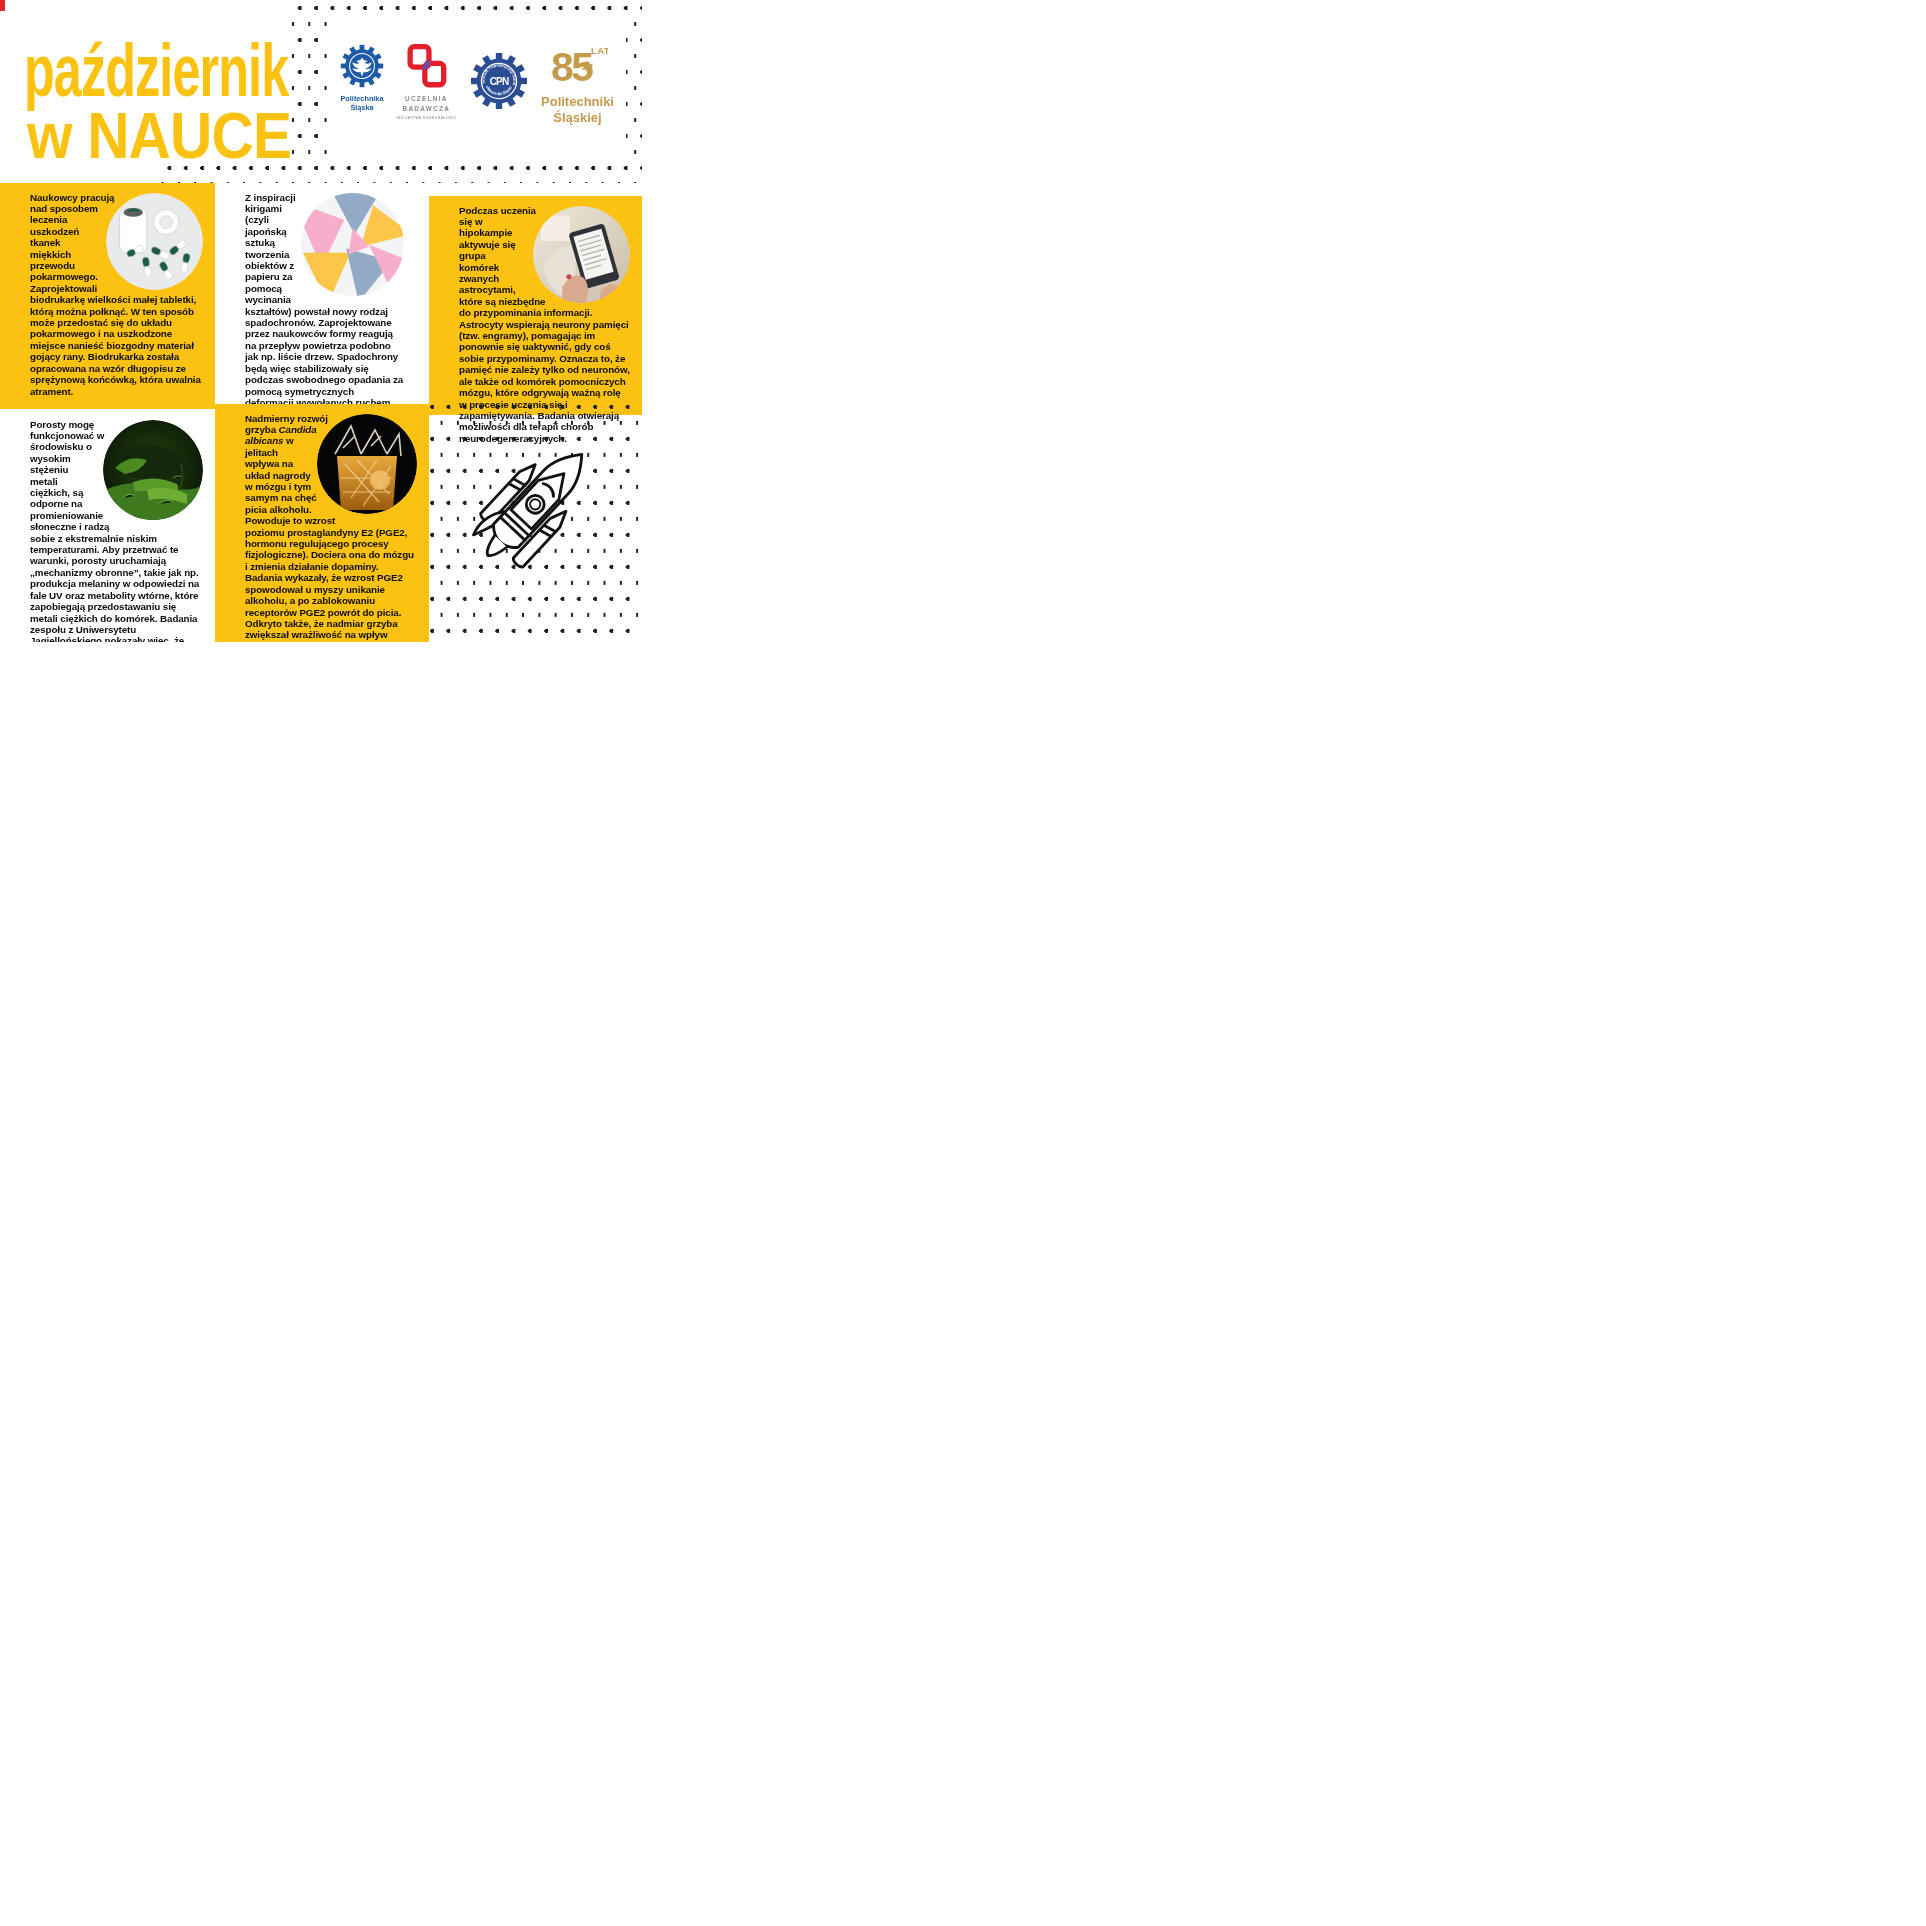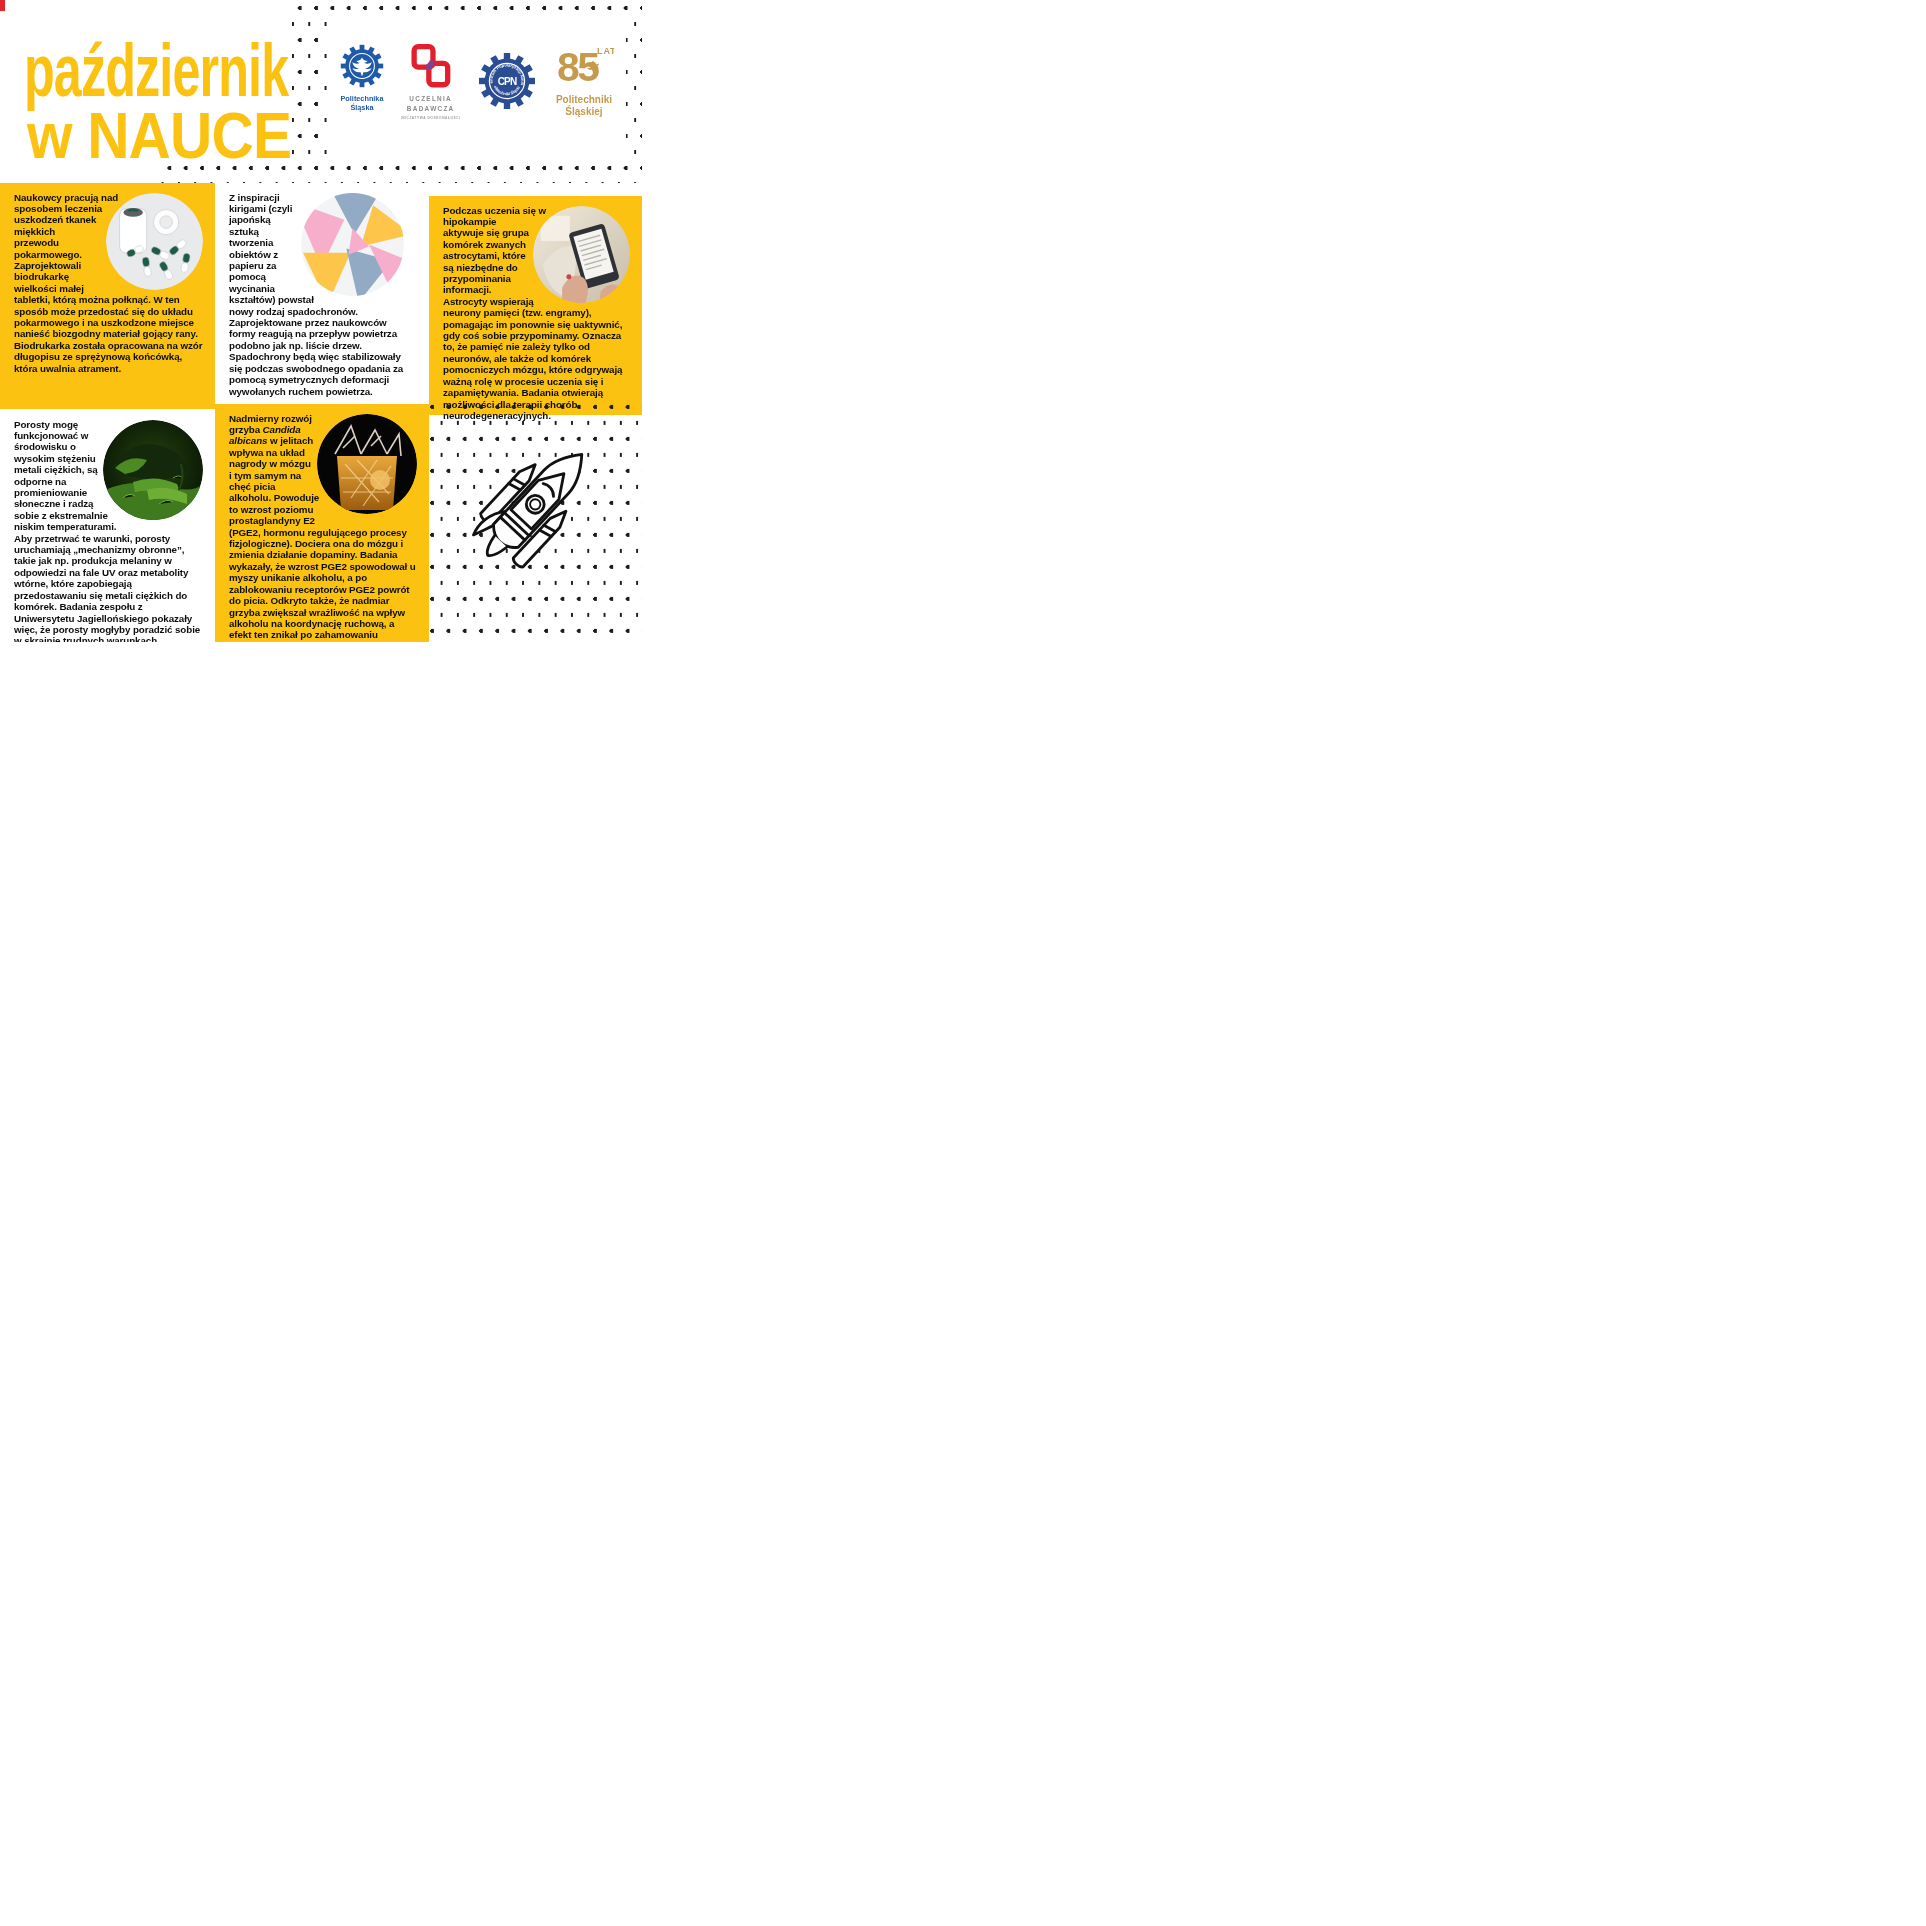--- a/index.html
+++ b/index.html
@@ -19,29 +19,29 @@
 
   
   .logo-panel{position:absolute;left:328px;top:17px;width:298px;height:139px;background:#fff;
               display:flex;justify-content:space-between;padding:0 12px;}
   .logo{display:flex;flex-direction:column;align-items:center;}
   .logo-icon{height:45px;margin-top:26px;display:flex;align-items:flex-end;justify-content:center;}
   .logo-cpn .logo-icon{height:60px;margin-top:34px;}
   .lbl-ps{margin-top:6.8px;font-size:7.3px;font-weight:bold;color:#1e5aa8;text-align:center;line-height:1.2;}
   .lbl-ub{margin-top:6px;font-size:6.4px;font-weight:bold;color:#8a8a8a;letter-spacing:1.3px;text-align:center;line-height:1.55;}
   .lbl-ub-sub{margin-top:2.1px;font-size:3.2px;font-weight:bold;color:#9b9b9b;letter-spacing:0.6px;}
-  .lbl-85{margin-top:6px;font-size:10px;font-weight:bold;color:#c59a4b;text-align:center;line-height:1.2;}
+  .lbl-85{margin-top:6px;font-size:13px;font-weight:bold;color:#c59a4b;text-align:center;line-height:1.2;}
 
   
   .title-line{position:absolute;color:#fcc211;font-weight:bold;white-space:nowrap;transform-origin:0 0;}
   .title-line1{left:23.5px;top:28px;font-size:74px;letter-spacing:-1.3px;transform:scaleX(0.68);}
   .title-line2{left:26.5px;top:98px;font-size:65px;letter-spacing:-0.9px;transform:scaleX(0.90);}
 
   
-  .block{position:absolute;}
+  .block{position:absolute;padding-left:16px;}
   .bg-yellow{background:#fcc211;}
   .a1{left:0;top:183px;width:215px;height:226px;}
   .a2{left:215px;top:183px;width:201px;height:226px;}
   .a3{left:429px;top:196px;width:213px;height:219px;}
   .a4{left:0;top:410px;width:215px;height:232px;}
   .a5{left:215px;top:404px;width:214px;height:238px;}
   .block-inner{padding:8.6px 12px 0 14px;height:100%;}
   .block p{margin:0;font-size:9.8px;font-weight:bold;line-height:11.4px;letter-spacing:-0.1px;color:#0d0d0d;}
   .photo{float:right;border-radius:50%;overflow:hidden;shape-outside:circle(50%);
          margin:1.7px 0 3.4px 5.1px;}

